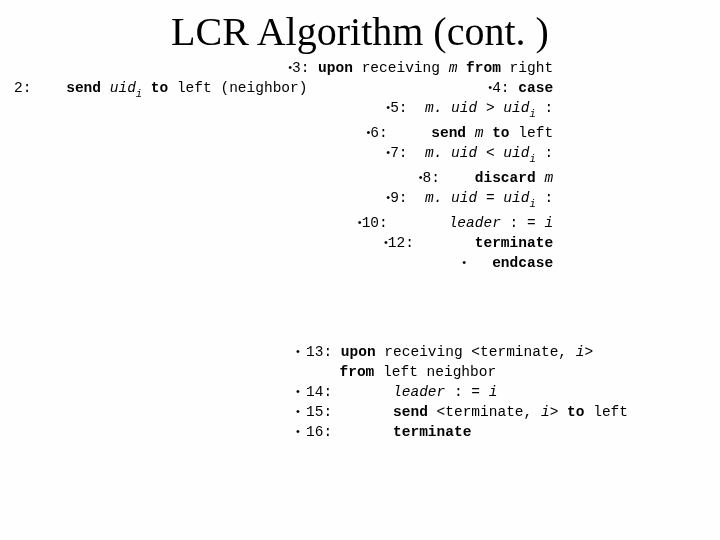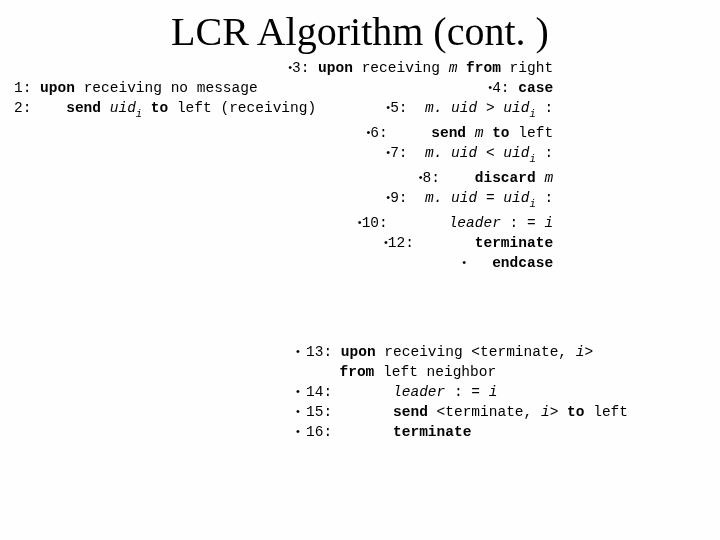--- a/index.html
+++ b/index.html
@@ -84,30 +84,25 @@
 </style>
 </head>
 <body>
 
 <div class="slide">
 
   <div class="title">LCR Algorithm (cont. )</div>
 
   <div class="left-block">
     <span class="line">
-      <span>1:</span>
-      <span class="b">upon</span>
-      <span>receiving no message</span>
-    </span>
-    <span class="line">
       <span>2:</span>&nbsp;&nbsp;&nbsp;
       <span class="b">send</span>
       <span class="i">uid</span><span class="sub">i</span>
       <span class="b">to</span>
-      <span>left (receiving)</span>
+      <span>left (neighbor)</span>
     </span>
   </div>
 
   <div class="right-block">
     <span class="line">
       <span class="bullet"></span><span>3:</span>
       <span class="b">upon</span>
       <span>receiving</span>
       <span class="i">m</span>
       <span class="b">from</span>

